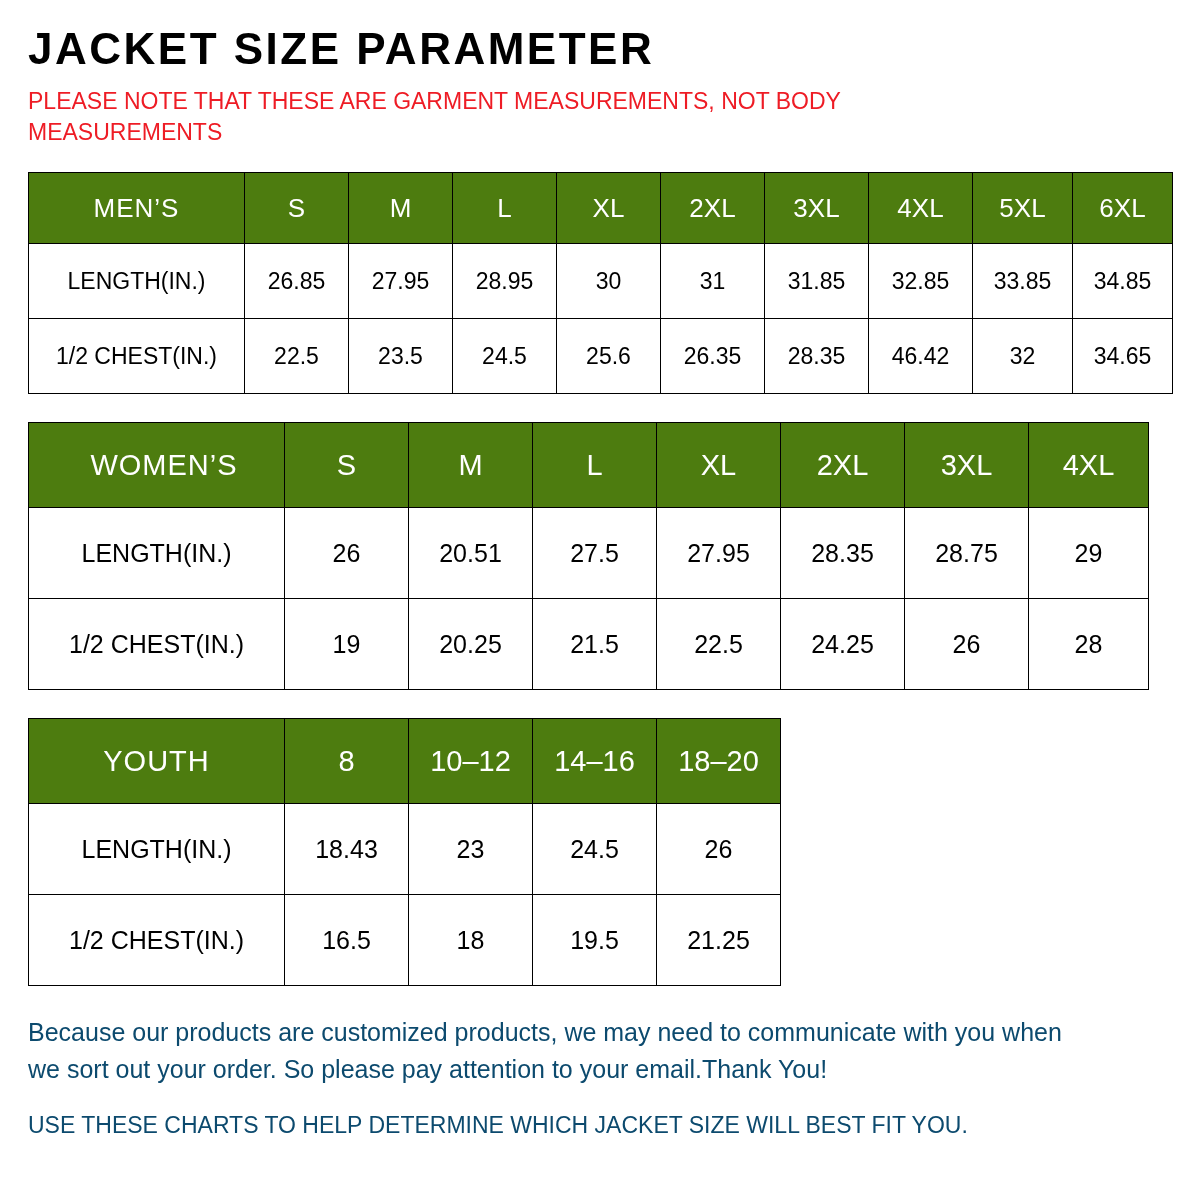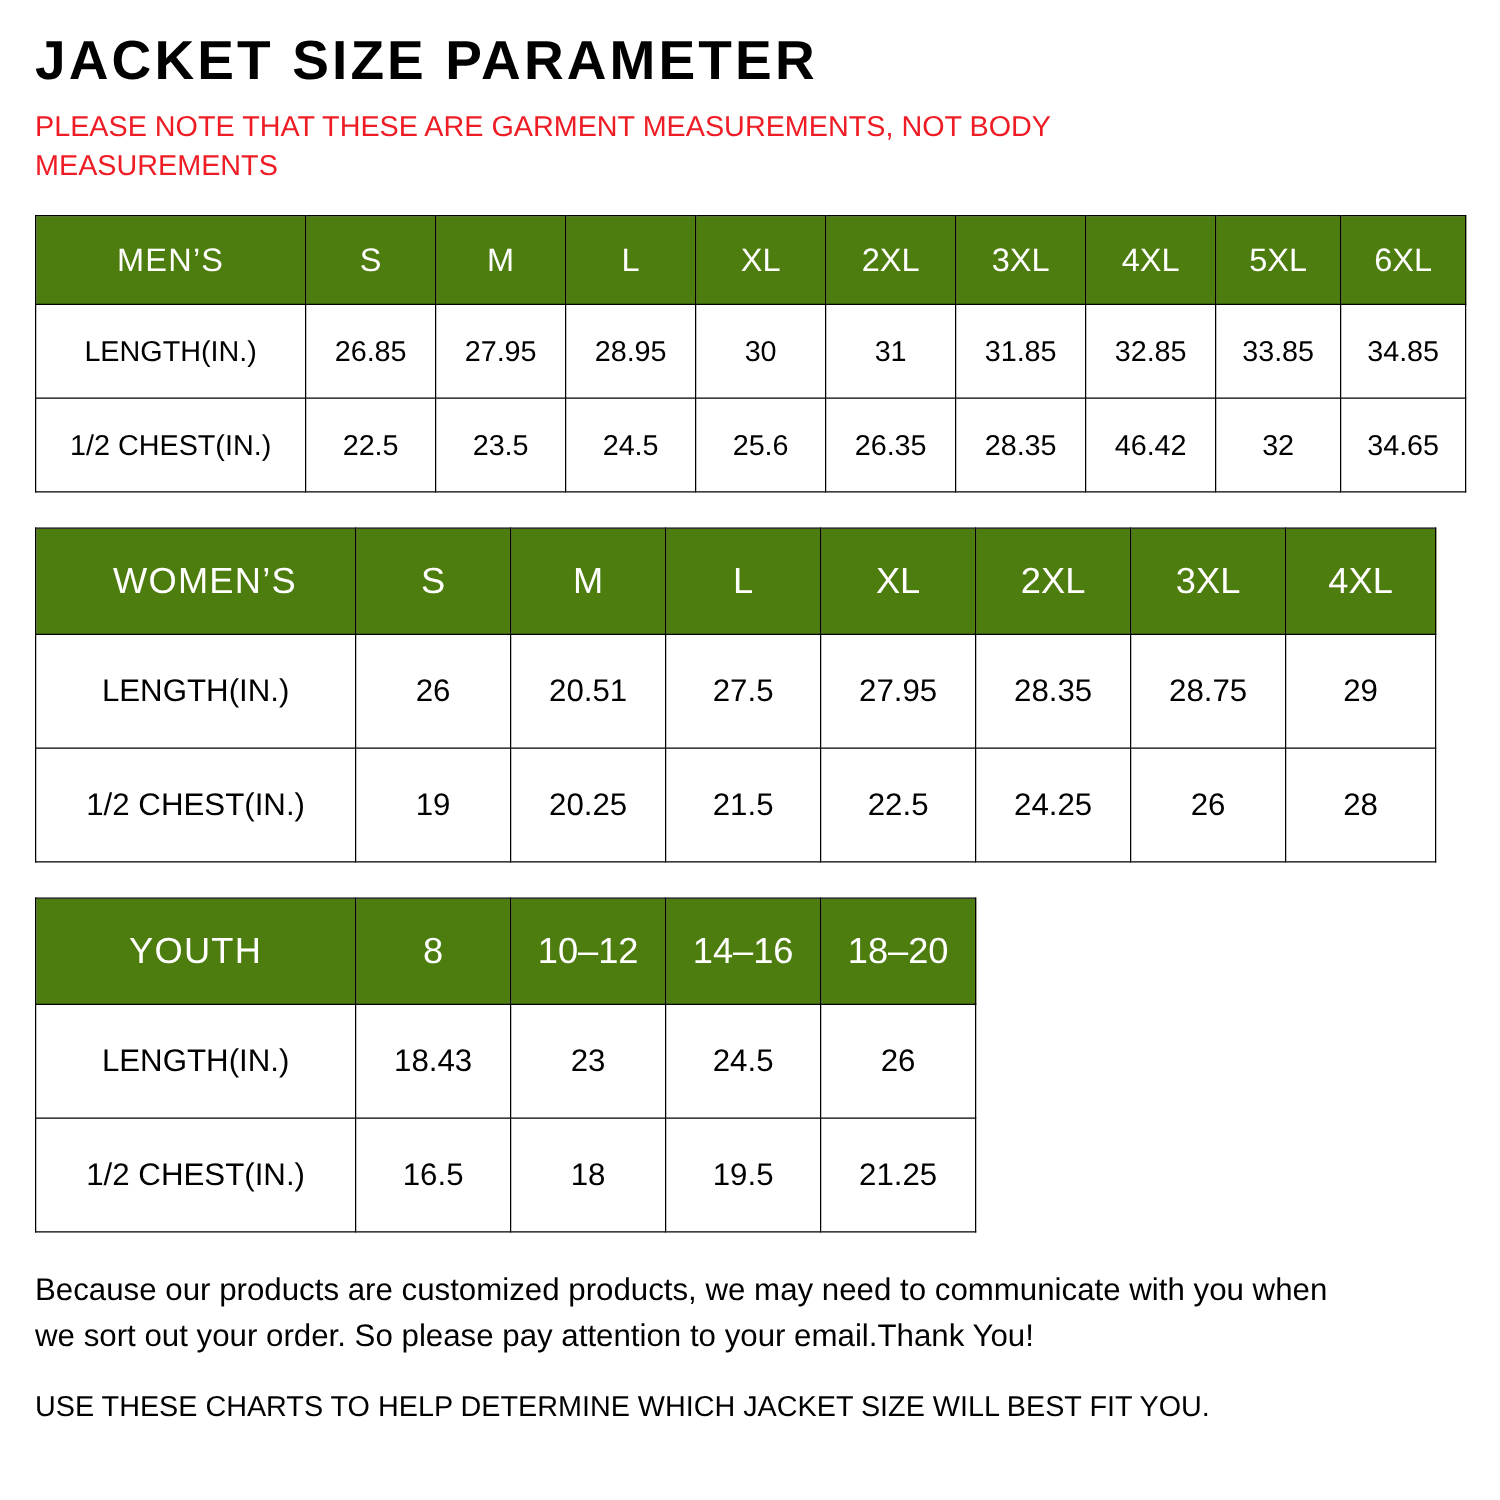--- a/index.html
+++ b/index.html
@@ -103,21 +103,21 @@
     font-size: 29px;
   }
   #youth-table thead td.rowhead {
     font-size: 29px;
     letter-spacing: 1px;
   }
   .footer {
     margin-top: 4px;
   }
   .footer p {
-    color: #000000;
+    color: #0c4a6e;
     margin: 0 0 22px 0;
     line-height: 1.45;
   }
   .footer .f1 {
     font-size: 25px;
     max-width: 1120px;
   }
   .footer .f2 {
     font-size: 23px;
   }

